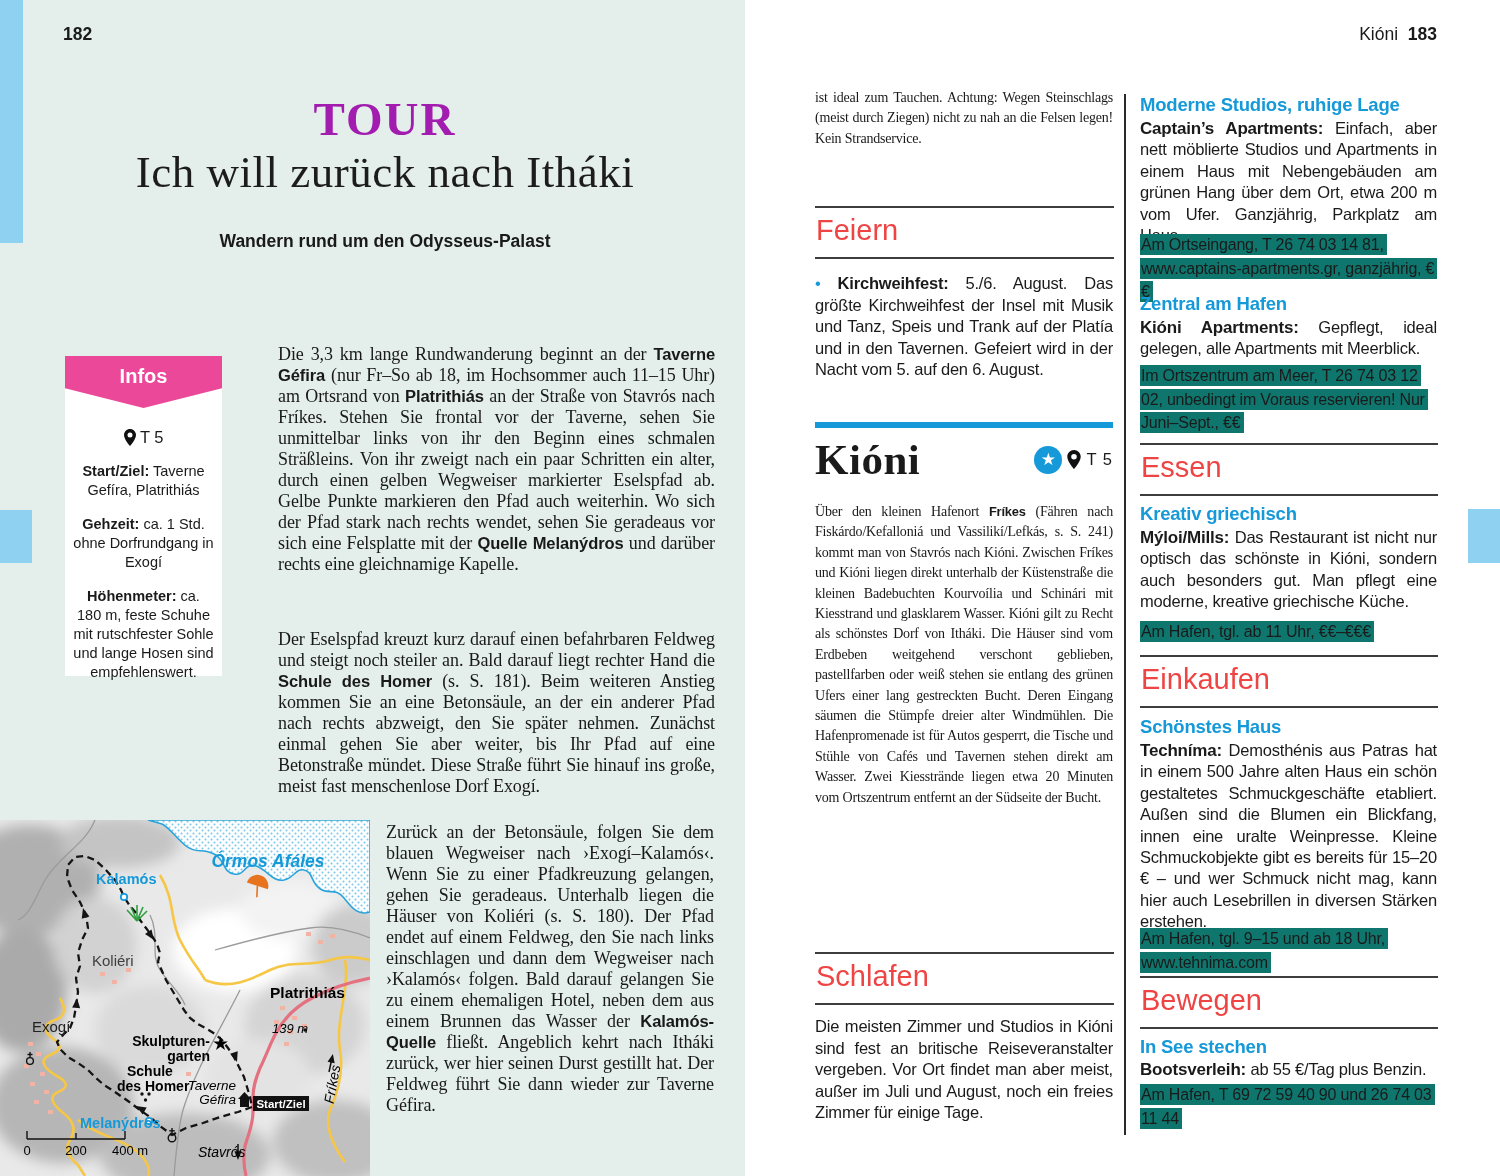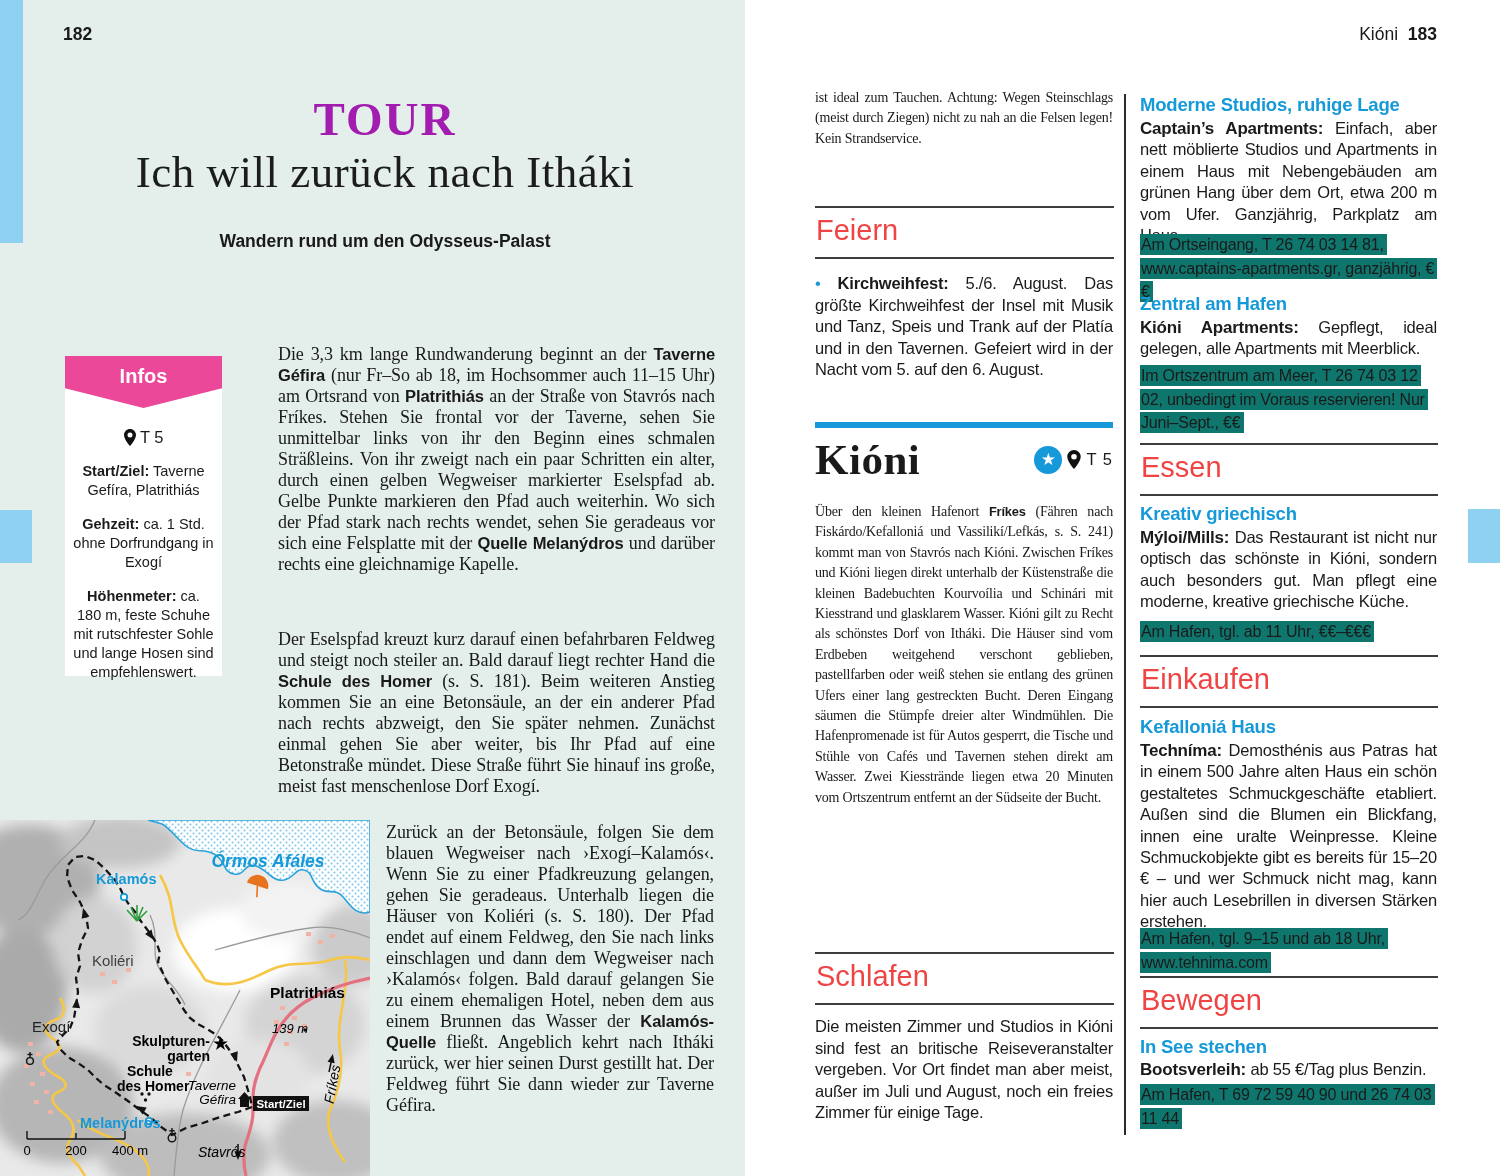--- a/index.html
+++ b/index.html
@@ -295,21 +295,21 @@
     <div class="abs entry-i" style="left:0;top:364px;width:297px;"><span class="hl">Im Ortszentrum am Meer, T 26 74 03 12 02, unbedingt im Voraus reservieren! Nur Juni–Sept., €€</span></div>
 
     <div class="abs sec" style="left:0;top:443px;width:297px;">Essen</div>
 
     <div class="abs entry-h" style="left:0;top:503px;width:297px;">Kreativ griechisch</div>
     <div class="abs entry-b" style="left:0;top:527px;width:297px;"><span class="sb">Mýloi/Mills:</span><span> Das Restaurant ist nicht nur optisch das schönste in Kióni, sondern auch besonders gut. Man pflegt eine moderne, kreative griechische Küche.</span></div>
     <div class="abs entry-i" style="left:0;top:620px;width:297px;"><span class="hl">Am Hafen, tgl. ab 11 Uhr, €€–€€€</span></div>
 
     <div class="abs sec" style="left:0;top:655px;width:297px;">Einkaufen</div>
 
-    <div class="abs entry-h" style="left:0;top:716px;width:297px;">Kefalloniá Haus</div>
+    <div class="abs entry-h" style="left:0;top:716px;width:297px;">Schönstes Haus</div>
     <div class="abs entry-b" style="left:0;top:740px;width:297px;"><span class="sb">Techníma:</span><span> Demosthénis aus Patras hat in einem 500 Jahre alten Haus ein schön gestaltetes Schmuckgeschäfte etabliert. Außen sind die Blumen ein Blickfang, innen eine uralte Weinpresse. Kleine Schmuckobjekte gibt es bereits für 15–20 € – und wer Schmuck nicht mag, kann hier auch Lesebrillen in diversen Stärken erstehen.</span></div>
     <div class="abs entry-i" style="left:0;top:927px;width:297px;"><span class="hl">Am Hafen, tgl. 9–15 und ab 18 Uhr, www.tehnima.com</span></div>
 
     <div class="abs sec" style="left:0;top:976px;width:297px;">Bewegen</div>
 
     <div class="abs entry-h" style="left:0;top:1036px;width:297px;">In See stechen</div>
     <div class="abs entry-b" style="left:0;top:1059px;width:297px;"><span class="sb">Bootsverleih:</span><span> ab 55 €/Tag plus Benzin.</span></div>
     <div class="abs entry-i" style="left:0;top:1083px;width:297px;"><span class="hl">Am Hafen, T 69 72 59 40 90 und 26 74 03 11 44</span></div>
   </div>
 </div>

